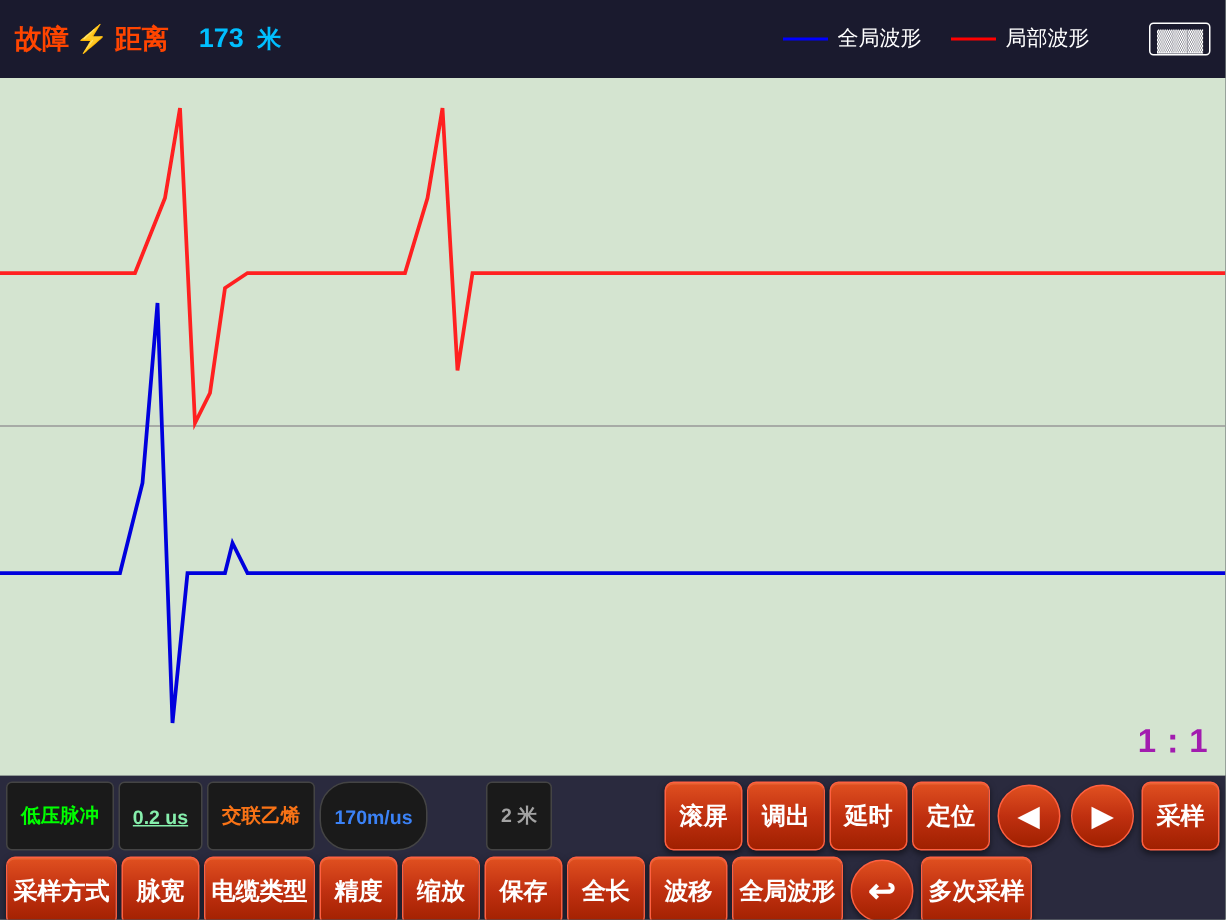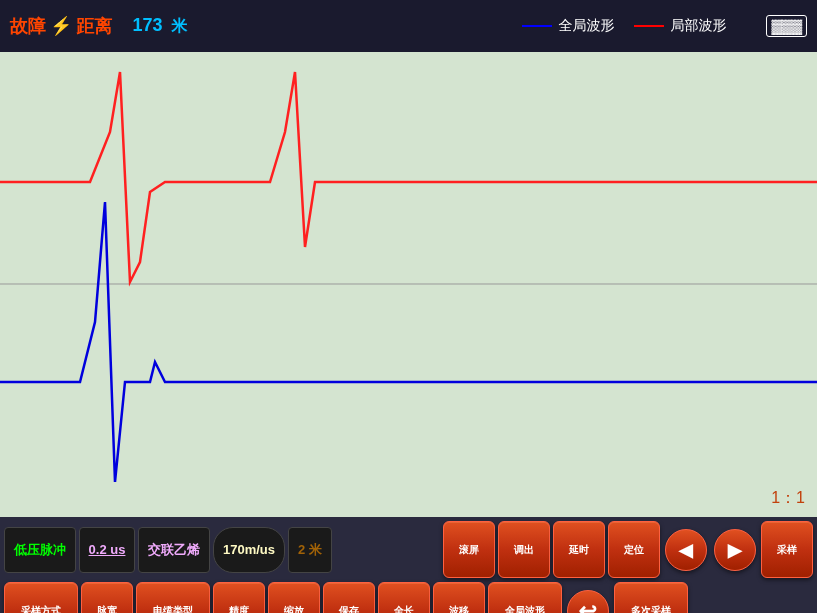--- a/index.html
+++ b/index.html
@@ -70,23 +70,23 @@
 
     #chart-area svg {
       width: 100%;
       height: 100%;
     }
 
     .scale-label {
       position: absolute;
       bottom: 8px;
       right: 12px;
-      color: #c2410c;
-      font-size: 16px;
-      font-weight: normal;
+      color: #a21caf;
+      font-size: 22px;
+      font-weight: bold;
     }
 
     
     #controls {
       background: #2a2a3e;
       height: 112px;
       display: flex;
       flex-direction: column;
       gap: 4px;
       padding: 4px 4px;
@@ -96,28 +96,28 @@
       display: flex;
       gap: 3px;
       align-items: center;
     }
 
     .btn {
       background: linear-gradient(180deg, #e05020 0%, #c03010 50%, #a02000 100%);
       border: 1px solid #ff6040;
       border-radius: 6px;
       color: white;
-      font-size: 10px;
+      font-size: 16px;
       font-weight: bold;
       text-align: left;
       cursor: pointer;
       display: flex;
       align-items: center;
       justify-content: center;
-      height: 57px;
+      height: 46px;
       padding: 2px 4px;
       flex-shrink: 0;
       box-shadow: 0 2px 4px rgba(0,0,0,0.5), inset 0 1px 0 rgba(255,150,100,0.3);
     }
 
     
     .info-box {
       background: #1a1a1a;
       border: 1px solid #444;
       border-radius: 4px;
@@ -188,24 +188,24 @@
     <polyline points="0,330 80,330 95,270 105,150 115,430 125,330 150,330 155,310 165,330 817,330" fill="none" stroke="#0000dd" stroke-width="2.5"></polyline>
   </svg>
   
   <div class="scale-label">1：1</div>
 </div>
 
 <div id="controls">
 
   <div class="ctrl-row">
     <div class="info-box" style="min-width:72px; color:#00ff00;">低压脉冲</div>
-    <div class="info-box" style="min-width:56px; color:#f0abfc;text-decoration:underline;">0.2 us</div>
-    <div class="info-box" style="min-width:72px; color:#f0abfc;">交联乙烯</div>
-    <div class="info-box" style="min-width:72px; color:#fef9c3;border-radius:20px;">170m/us</div>
-    <div class="info-box" style="min-width:44px; color:#a16207;">2 米</div>
+    <div class="info-box" style="min-width:56px; color:#86efac;text-decoration:underline;">0.2 us</div>
+    <div class="info-box" style="min-width:72px; color:#f97316;">交联乙烯</div>
+    <div class="info-box" style="min-width:72px; color:#3b82f6;border-radius:20px;">170m/us</div>
+    <div class="info-box" style="min-width:44px; color:#a3a3a3;margin-left:36px;">2 米</div>
     <div style="flex:1"></div>
     <button class="btn btn-med">滚屏</button>
     <button class="btn btn-med">调出</button>
     <button class="btn btn-med">延时</button>
     <button class="btn btn-med">定位</button>
     <div class="btn-circle" style="margin: 0 2px;">◀</div>
     <div class="btn-circle" style="margin: 0 2px;">▶</div>
     <button class="btn btn-med">采样</button>
   </div>
 

